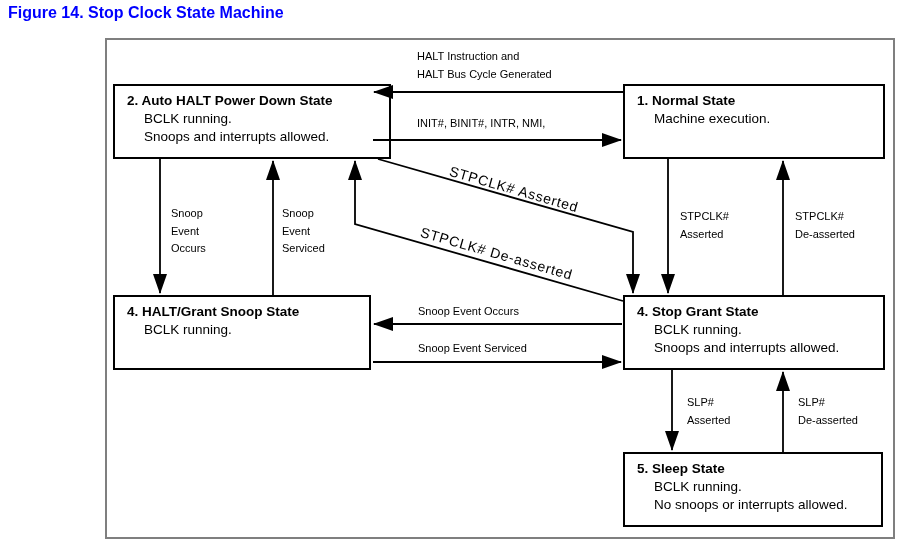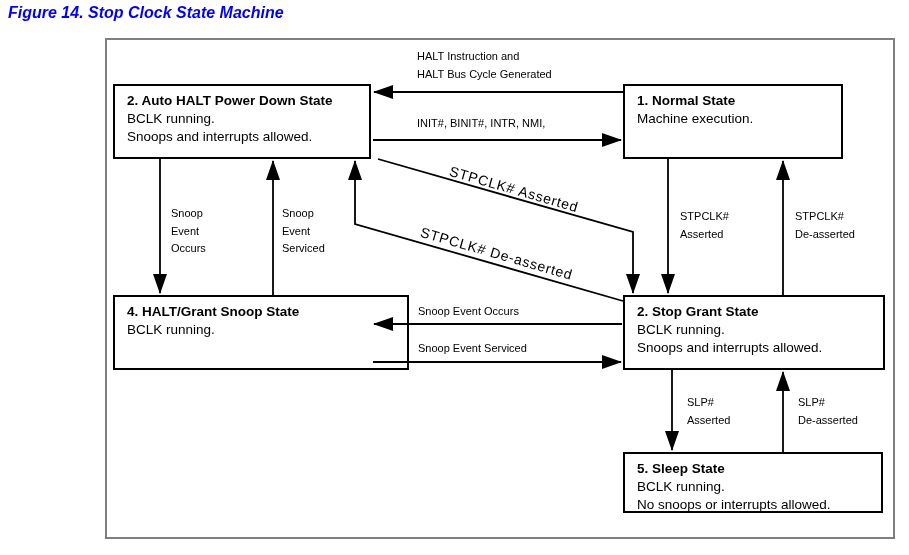--- a/index.html
+++ b/index.html
@@ -2,72 +2,72 @@
 <html><head>
 <meta charset="utf-8">
 <style>
   html,body{margin:0;padding:0;background:#ffffff;}
   .canvas{
     position:relative;width:909px;height:555px;background:#ffffff;
     font-family:"Liberation Sans", sans-serif;color:#000;overflow:hidden;
   }
   .figure-title{
     position:absolute;left:8px;top:4px;font-size:16px;font-weight:bold;
-    color:#0000ff;white-space:nowrap;font-style:italic;
+    color:#0000ff;white-space:nowrap;
   }
   .frame{
     position:absolute;left:105px;top:38px;width:790px;height:501px;
     border:2px solid #7f7f7f;box-sizing:border-box;background:#ffffff;
   }
   .state{
     position:absolute;border:2px solid #000;background:#ffffff;
     box-sizing:border-box;font-size:13.5px;line-height:18px;
     padding:6px 0 0 12px;
   }
   .state .st-title{font-weight:bold;white-space:nowrap;}
-  .state .st-line{white-space:nowrap;}
+  .state .st-line{margin-left:17px;white-space:nowrap;}
   .lbl{
     position:absolute;font-size:11px;line-height:17.5px;white-space:nowrap;
   }
   .lbl.rot{transform-origin:0 0;font-size:14px;letter-spacing:0.8px;}
   svg.arrows{position:absolute;left:0;top:0;pointer-events:none;}
   svg.arrows path, svg.arrows line{stroke:#000;stroke-width:1.8;fill:none;}
 </style>
 </head>
 <body>
 
 <div class="canvas">
 
   <div class="figure-title">Figure 14. Stop Clock State Machine</div>
 
   <div class="frame"></div>
 
-  <div class="state" style="left:623px;top:84px;width:220px;height:75px;">
+  <div class="state" style="left:623px;top:84px;width:262px;height:75px;">
     <div class="st-title">1. Normal State</div>
     <div class="st-line">Machine execution.</div>
   </div>
 
-  <div class="state" style="left:113px;top:84px;width:258px;height:75px;">
+  <div class="state" style="left:113px;top:84px;width:278px;height:75px;">
     <div class="st-title">2. Auto HALT Power Down State</div>
     <div class="st-line">BCLK running.</div>
     <div class="st-line">Snoops and interrupts allowed.</div>
   </div>
 
   <div class="state" style="left:623px;top:295px;width:262px;height:75px;">
-    <div class="st-title">2. Stop Grant State</div>
+    <div class="st-title">4. Stop Grant State</div>
     <div class="st-line">BCLK running.</div>
     <div class="st-line">Snoops and interrupts allowed.</div>
   </div>
 
-  <div class="state" style="left:113px;top:295px;width:296px;height:75px;">
+  <div class="state" style="left:113px;top:295px;width:258px;height:75px;">
     <div class="st-title">4. HALT/Grant Snoop State</div>
     <div class="st-line">BCLK running.</div>
   </div>
 
-  <div class="state" style="left:623px;top:452px;width:260px;height:61px;">
+  <div class="state" style="left:623px;top:452px;width:260px;height:75px;">
     <div class="st-title">5. Sleep State</div>
     <div class="st-line">BCLK running.</div>
     <div class="st-line">No snoops or interrupts allowed.</div>
   </div>
 
   <svg class="arrows" width="909" height="555" aria-hidden="true">
     <defs>
       <marker id="ah" markerWidth="20" markerHeight="14" refX="19" refY="7" orient="auto" markerUnits="userSpaceOnUse">
         <path d="M0,0 L20,7 L0,14 Z" style="fill:#000;stroke:none;"></path>
       </marker>

